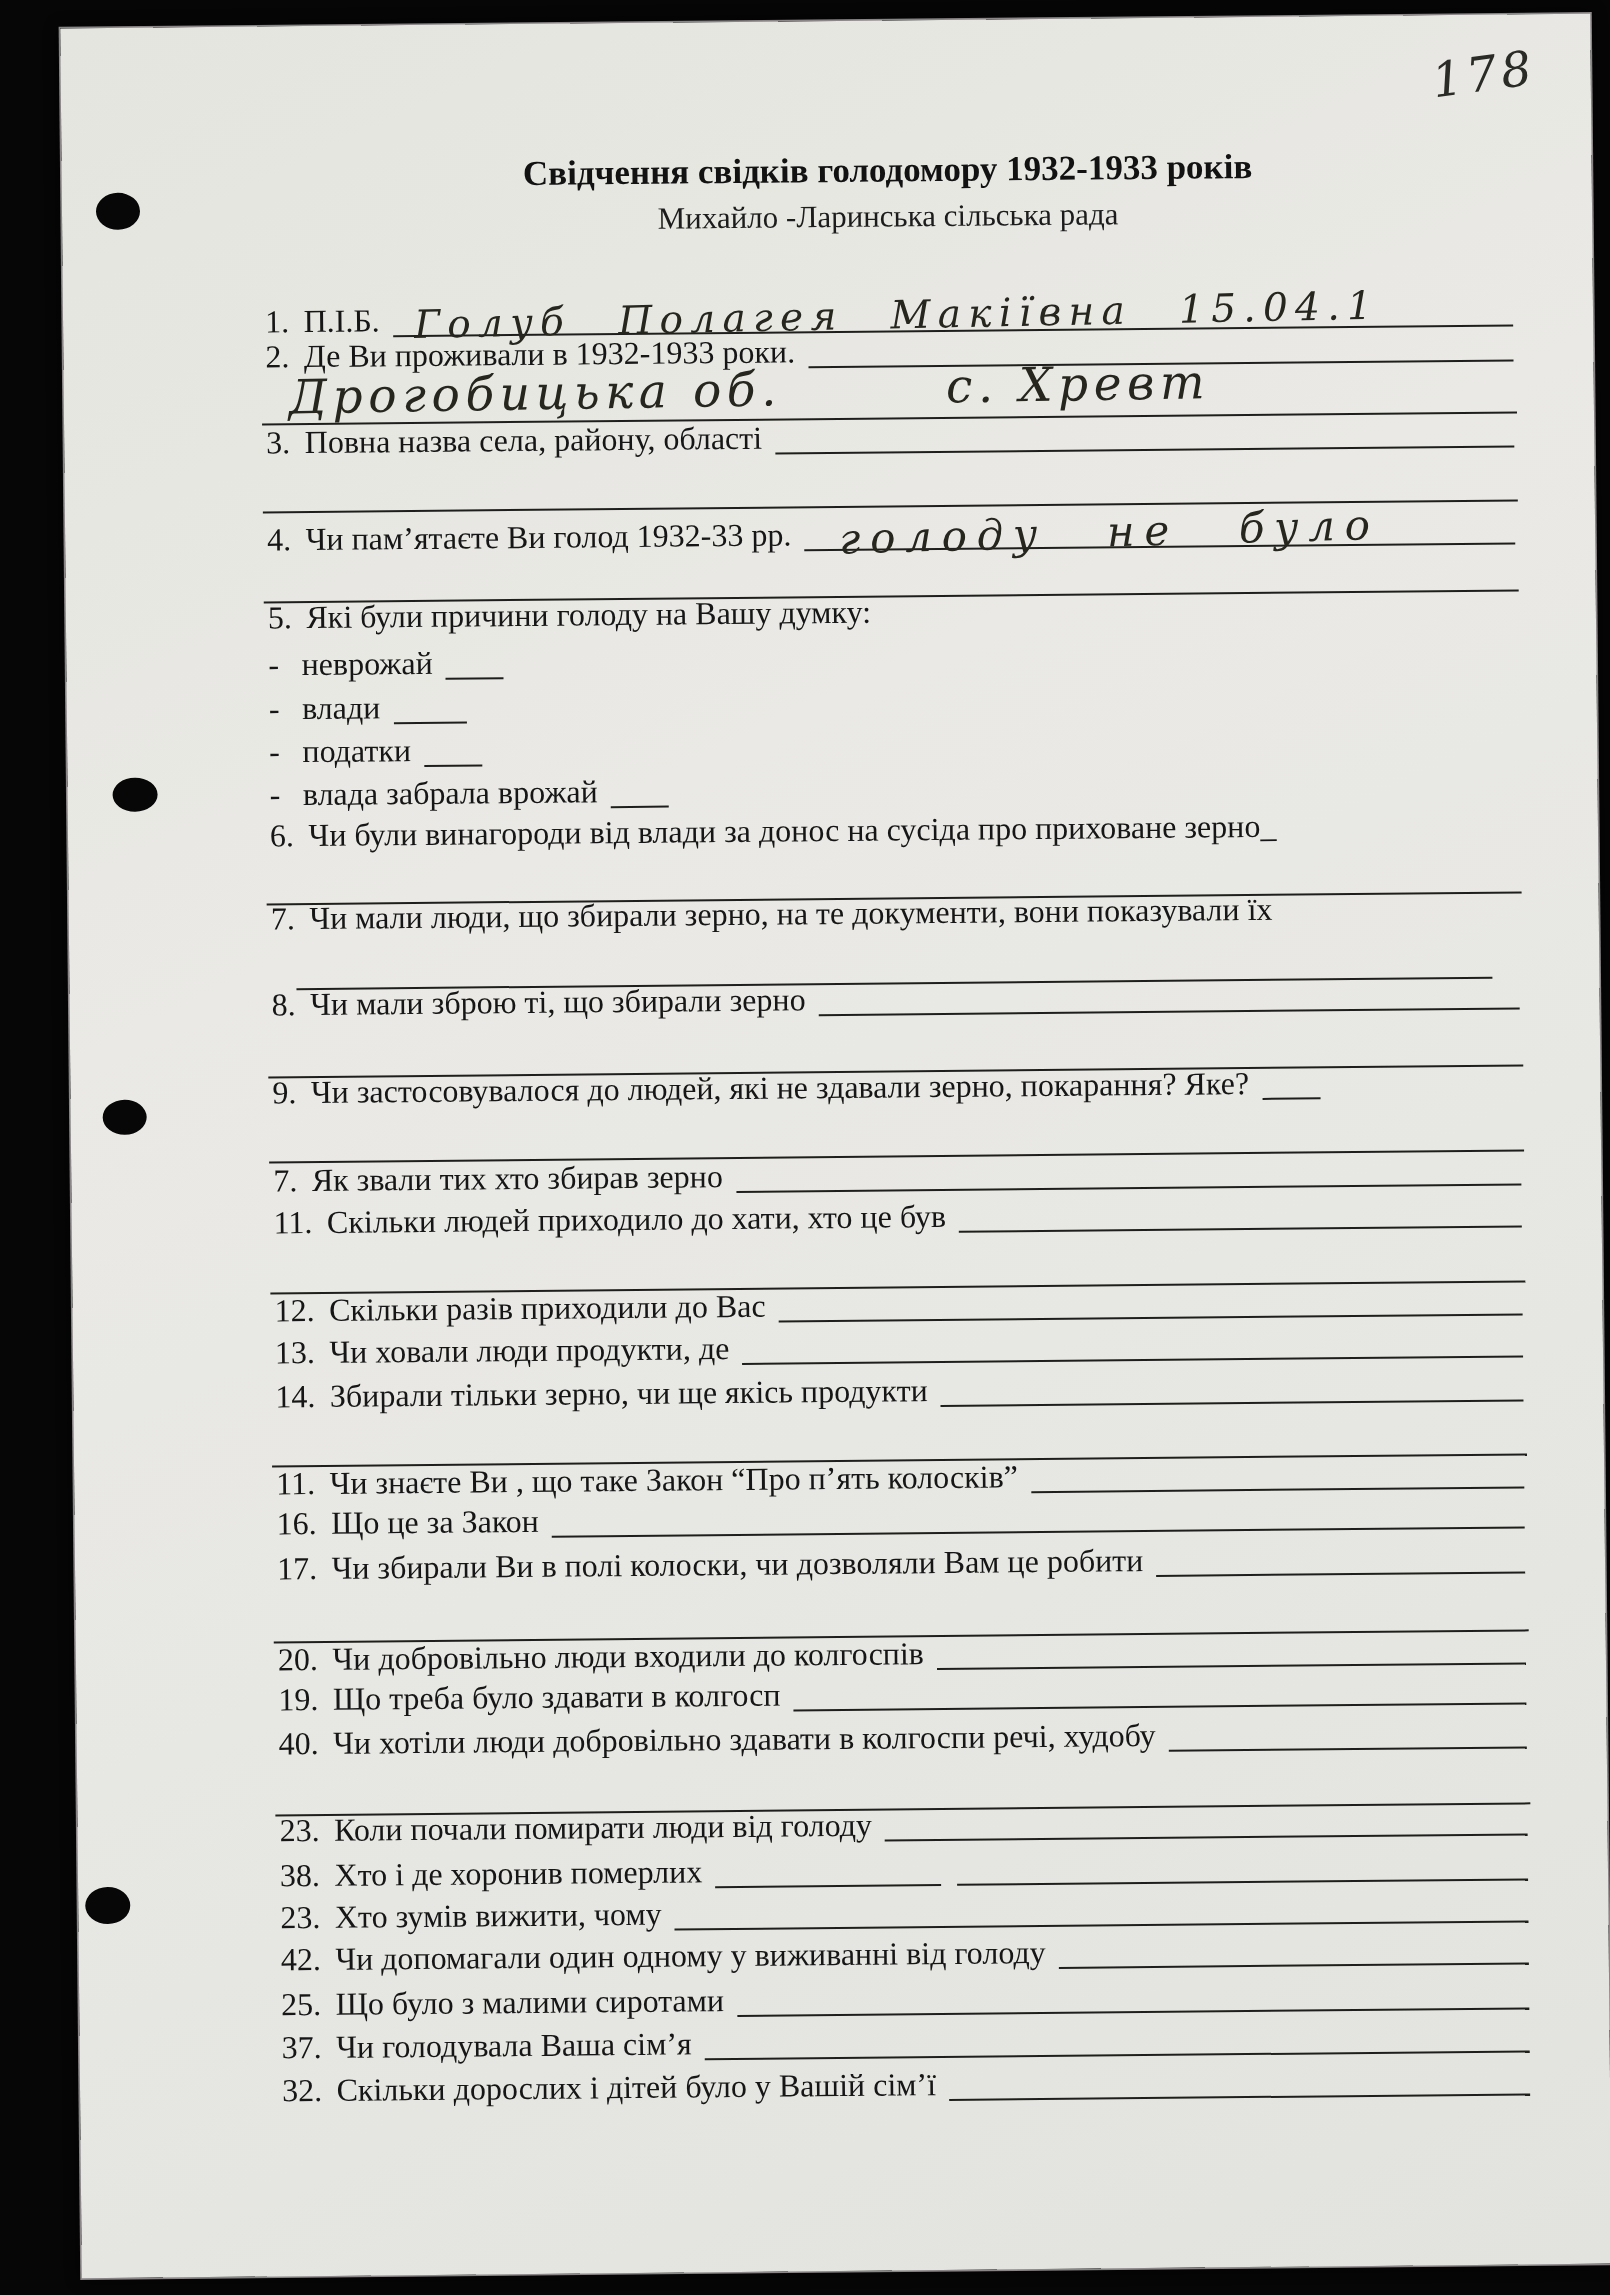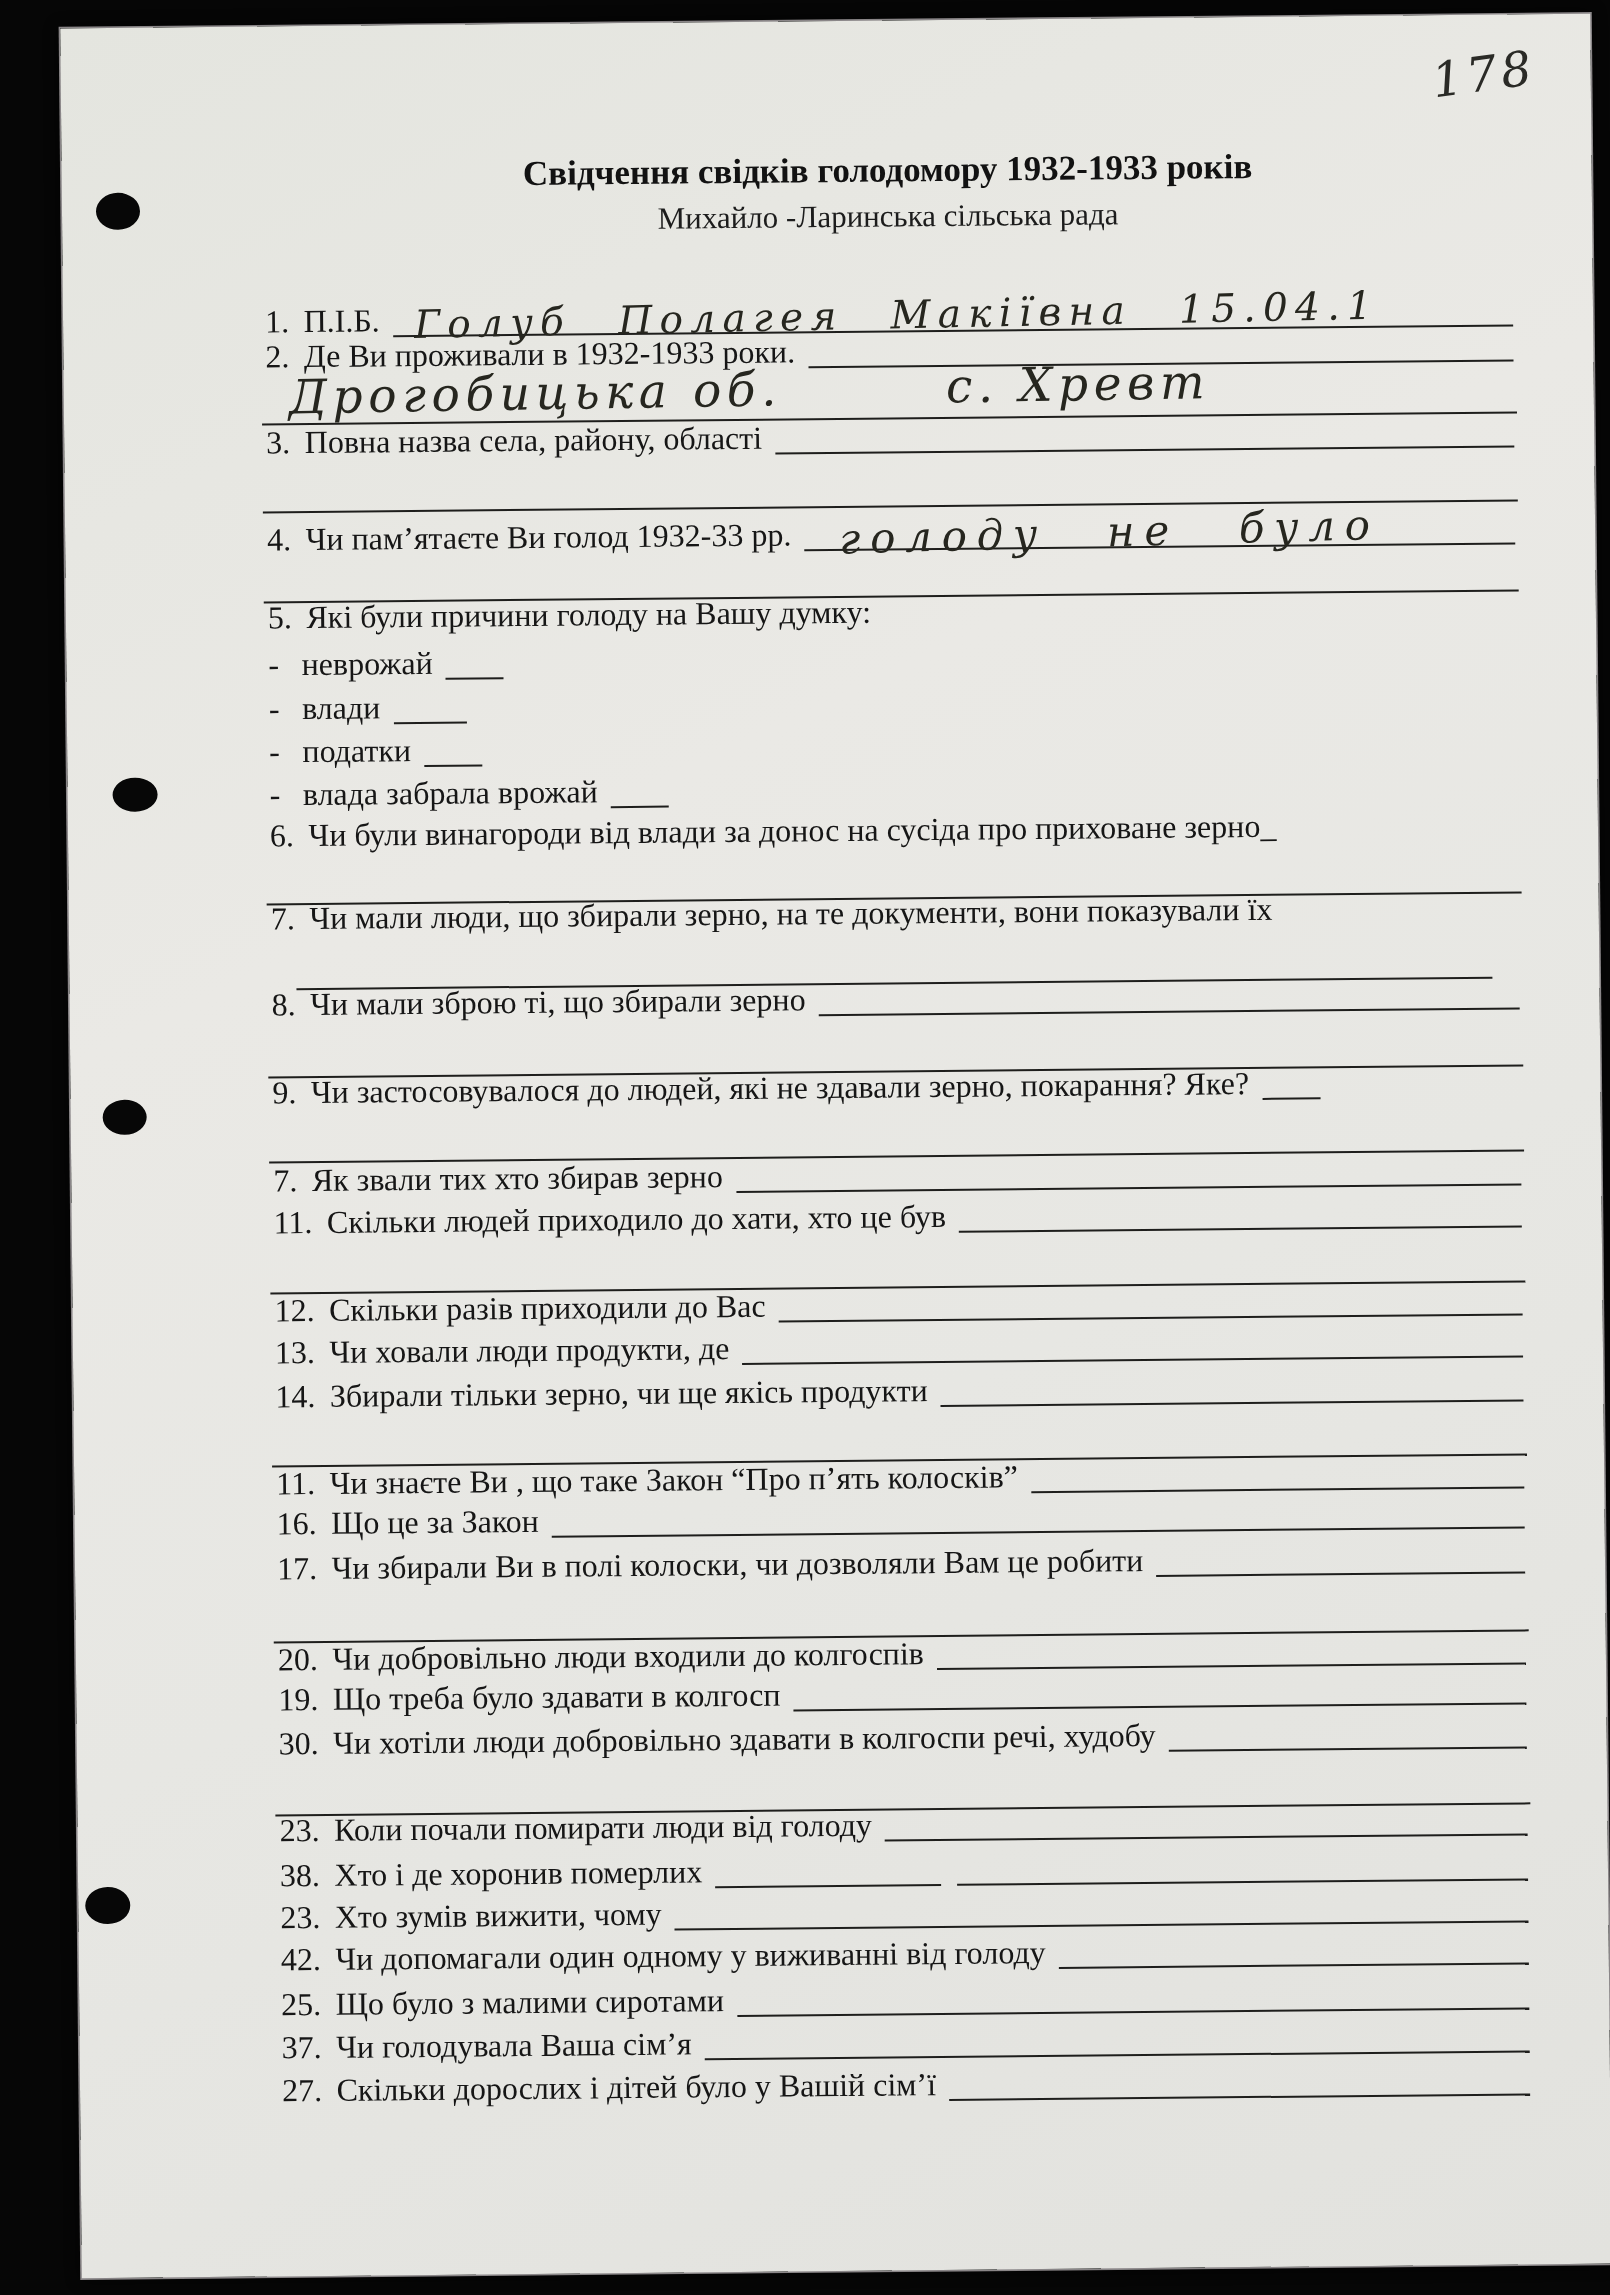--- a/index.html
+++ b/index.html
@@ -250,21 +250,21 @@
     <span class="uline"></span>
   </div>
 
   <div class="r" style="top:1649px;">
     <span class="qnum">19.</span>
     <span class="qtext">Що треба було здавати в колгосп</span>
     <span class="uline"></span>
   </div>
 
   <div class="r" style="top:1693px;">
-    <span class="qnum">30.</span>
+    <span class="qnum">40.</span>
     <span class="qtext">Чи хотіли люди добровільно здавати в колгоспи речі, худобу</span>
     <span class="uline"></span>
   </div>
 
   <div class="fline" style="top:1788px;"></div>
 
   <div class="r" style="top:1780px;">
     <span class="qnum">23.</span>
     <span class="qtext">Коли почали помирати люди від голоду</span>
     <span class="uline"></span>
@@ -296,19 +296,19 @@
     <span class="uline"></span>
   </div>
 
   <div class="r" style="top:1997px;">
     <span class="qnum">37.</span>
     <span class="qtext">Чи голодувала Ваша сім’я</span>
     <span class="uline"></span>
   </div>
 
   <div class="r" style="top:2040px;">
-    <span class="qnum">27.</span>
+    <span class="qnum">32.</span>
     <span class="qtext">Скільки дорослих і дітей було у Вашій сім’ї</span>
     <span class="uline"></span>
   </div>
 
 </div>
 
 
 </body></html>

